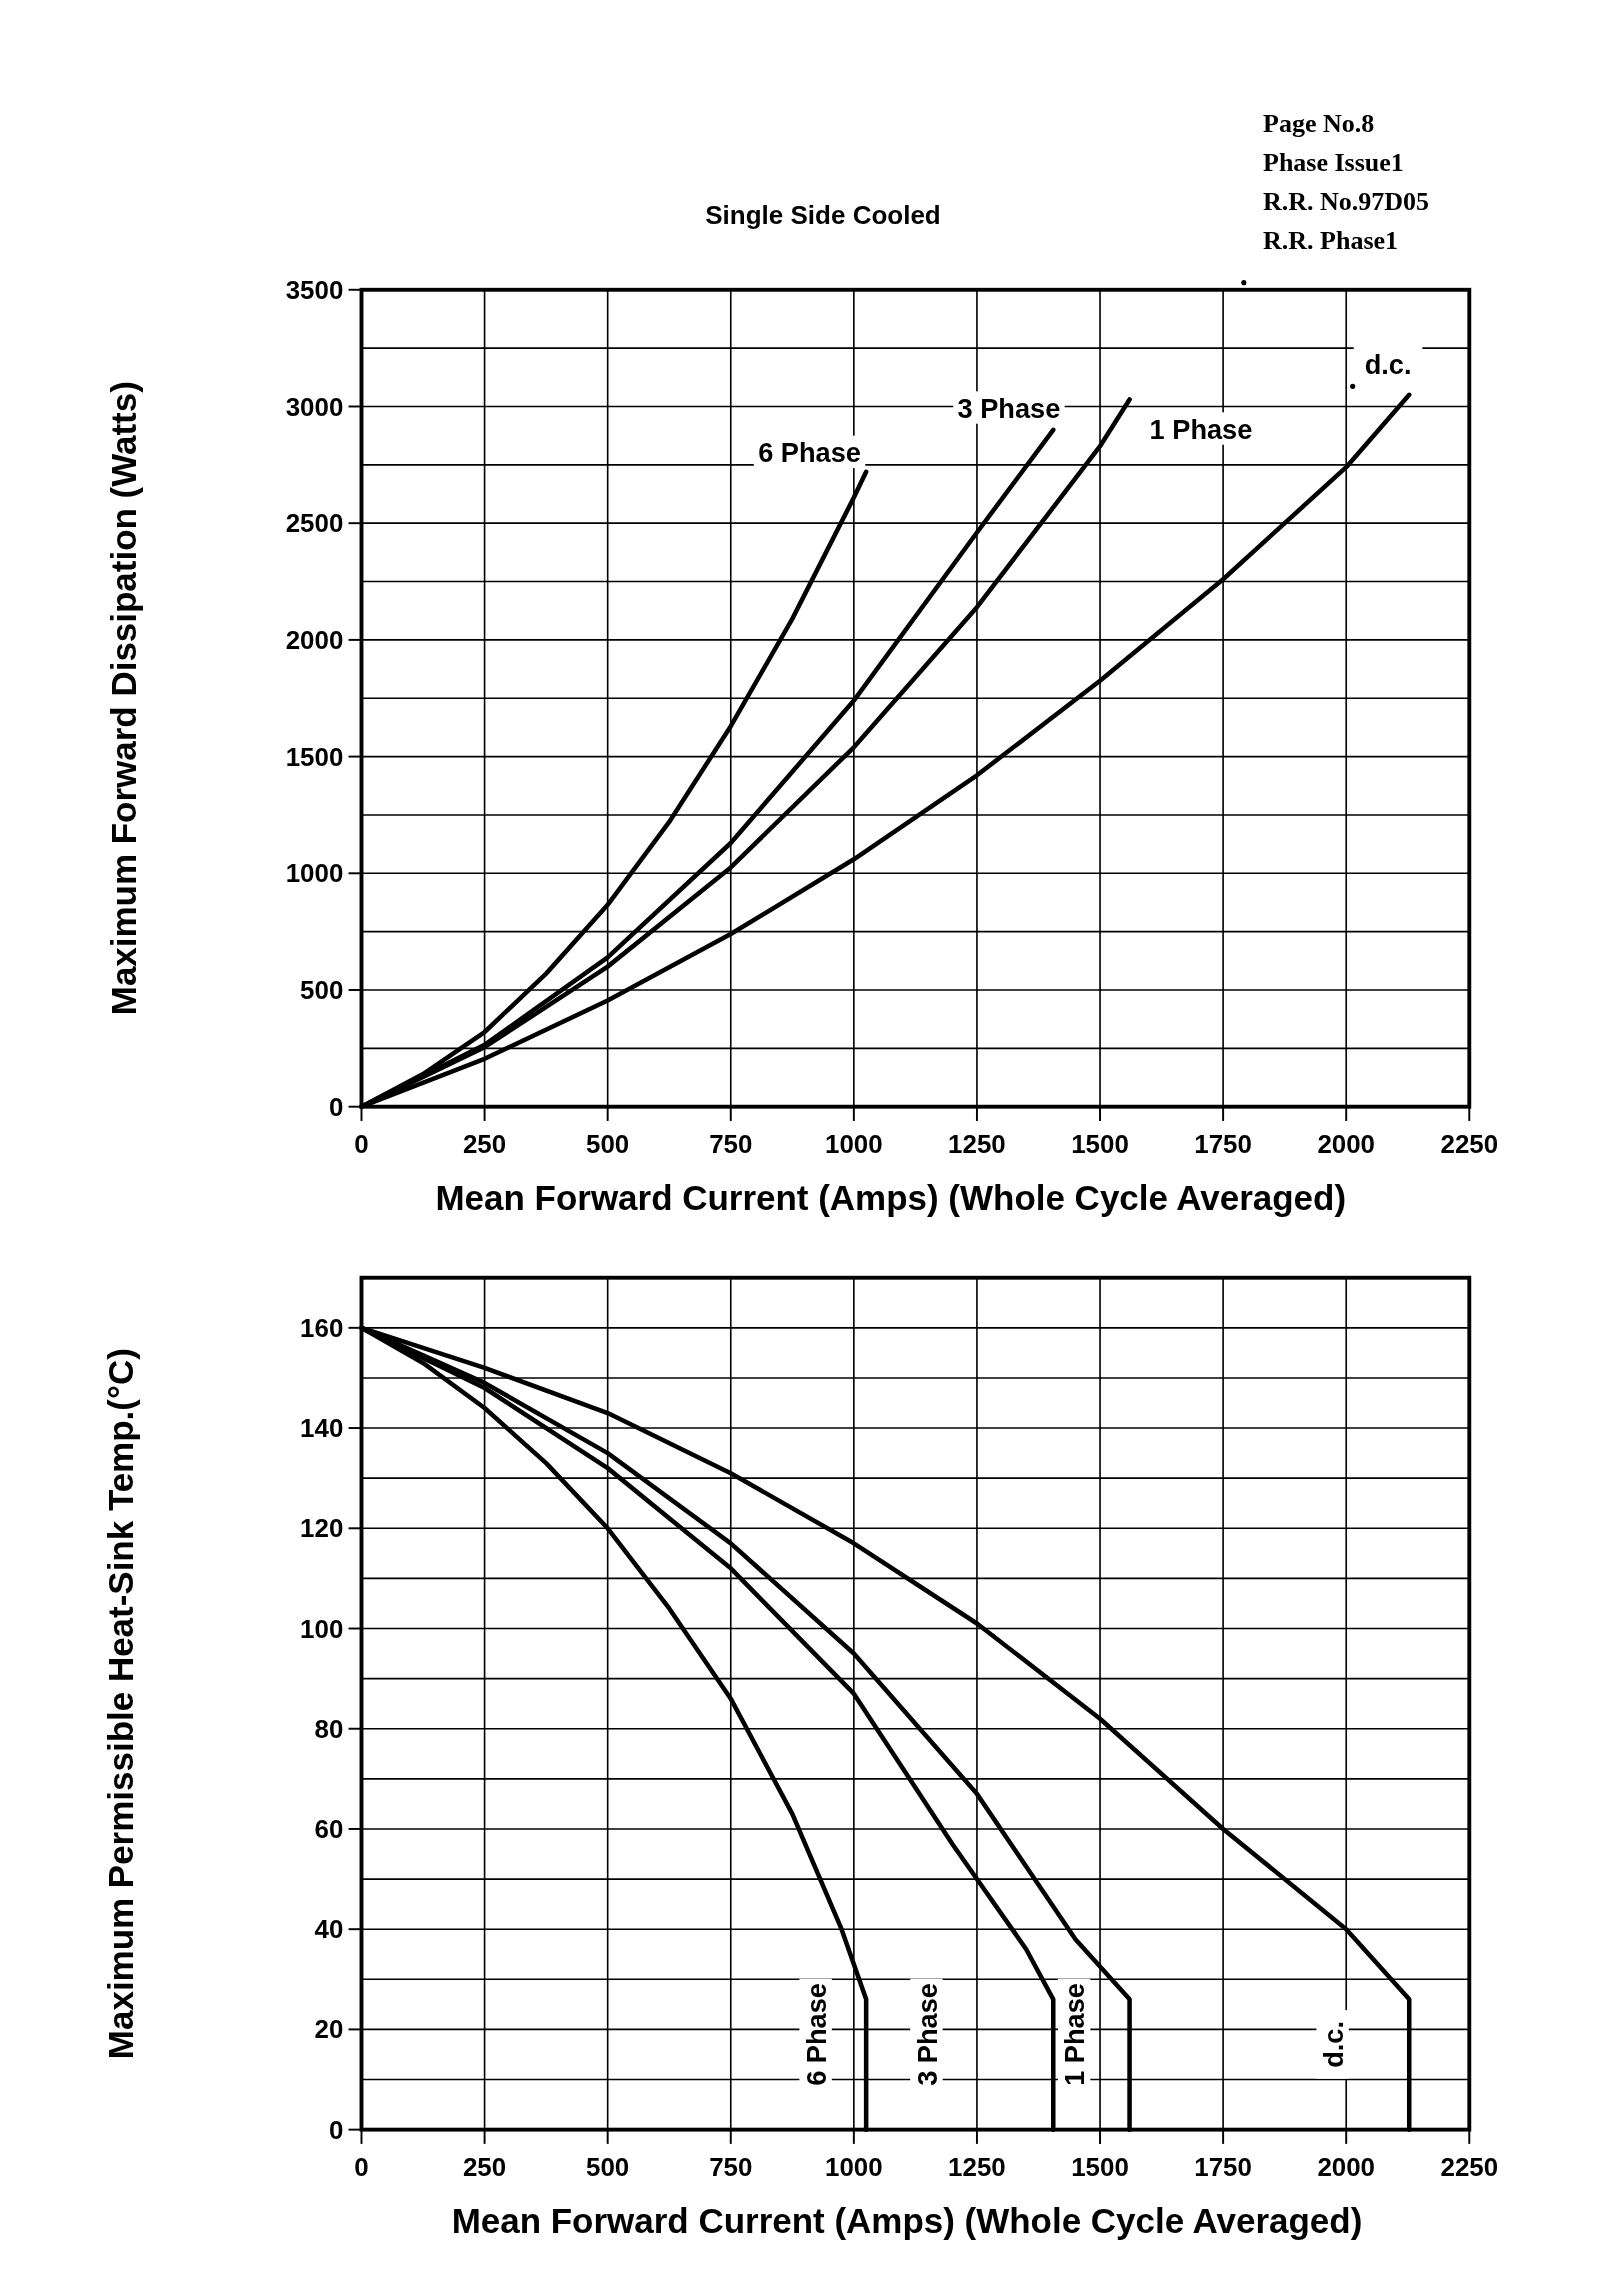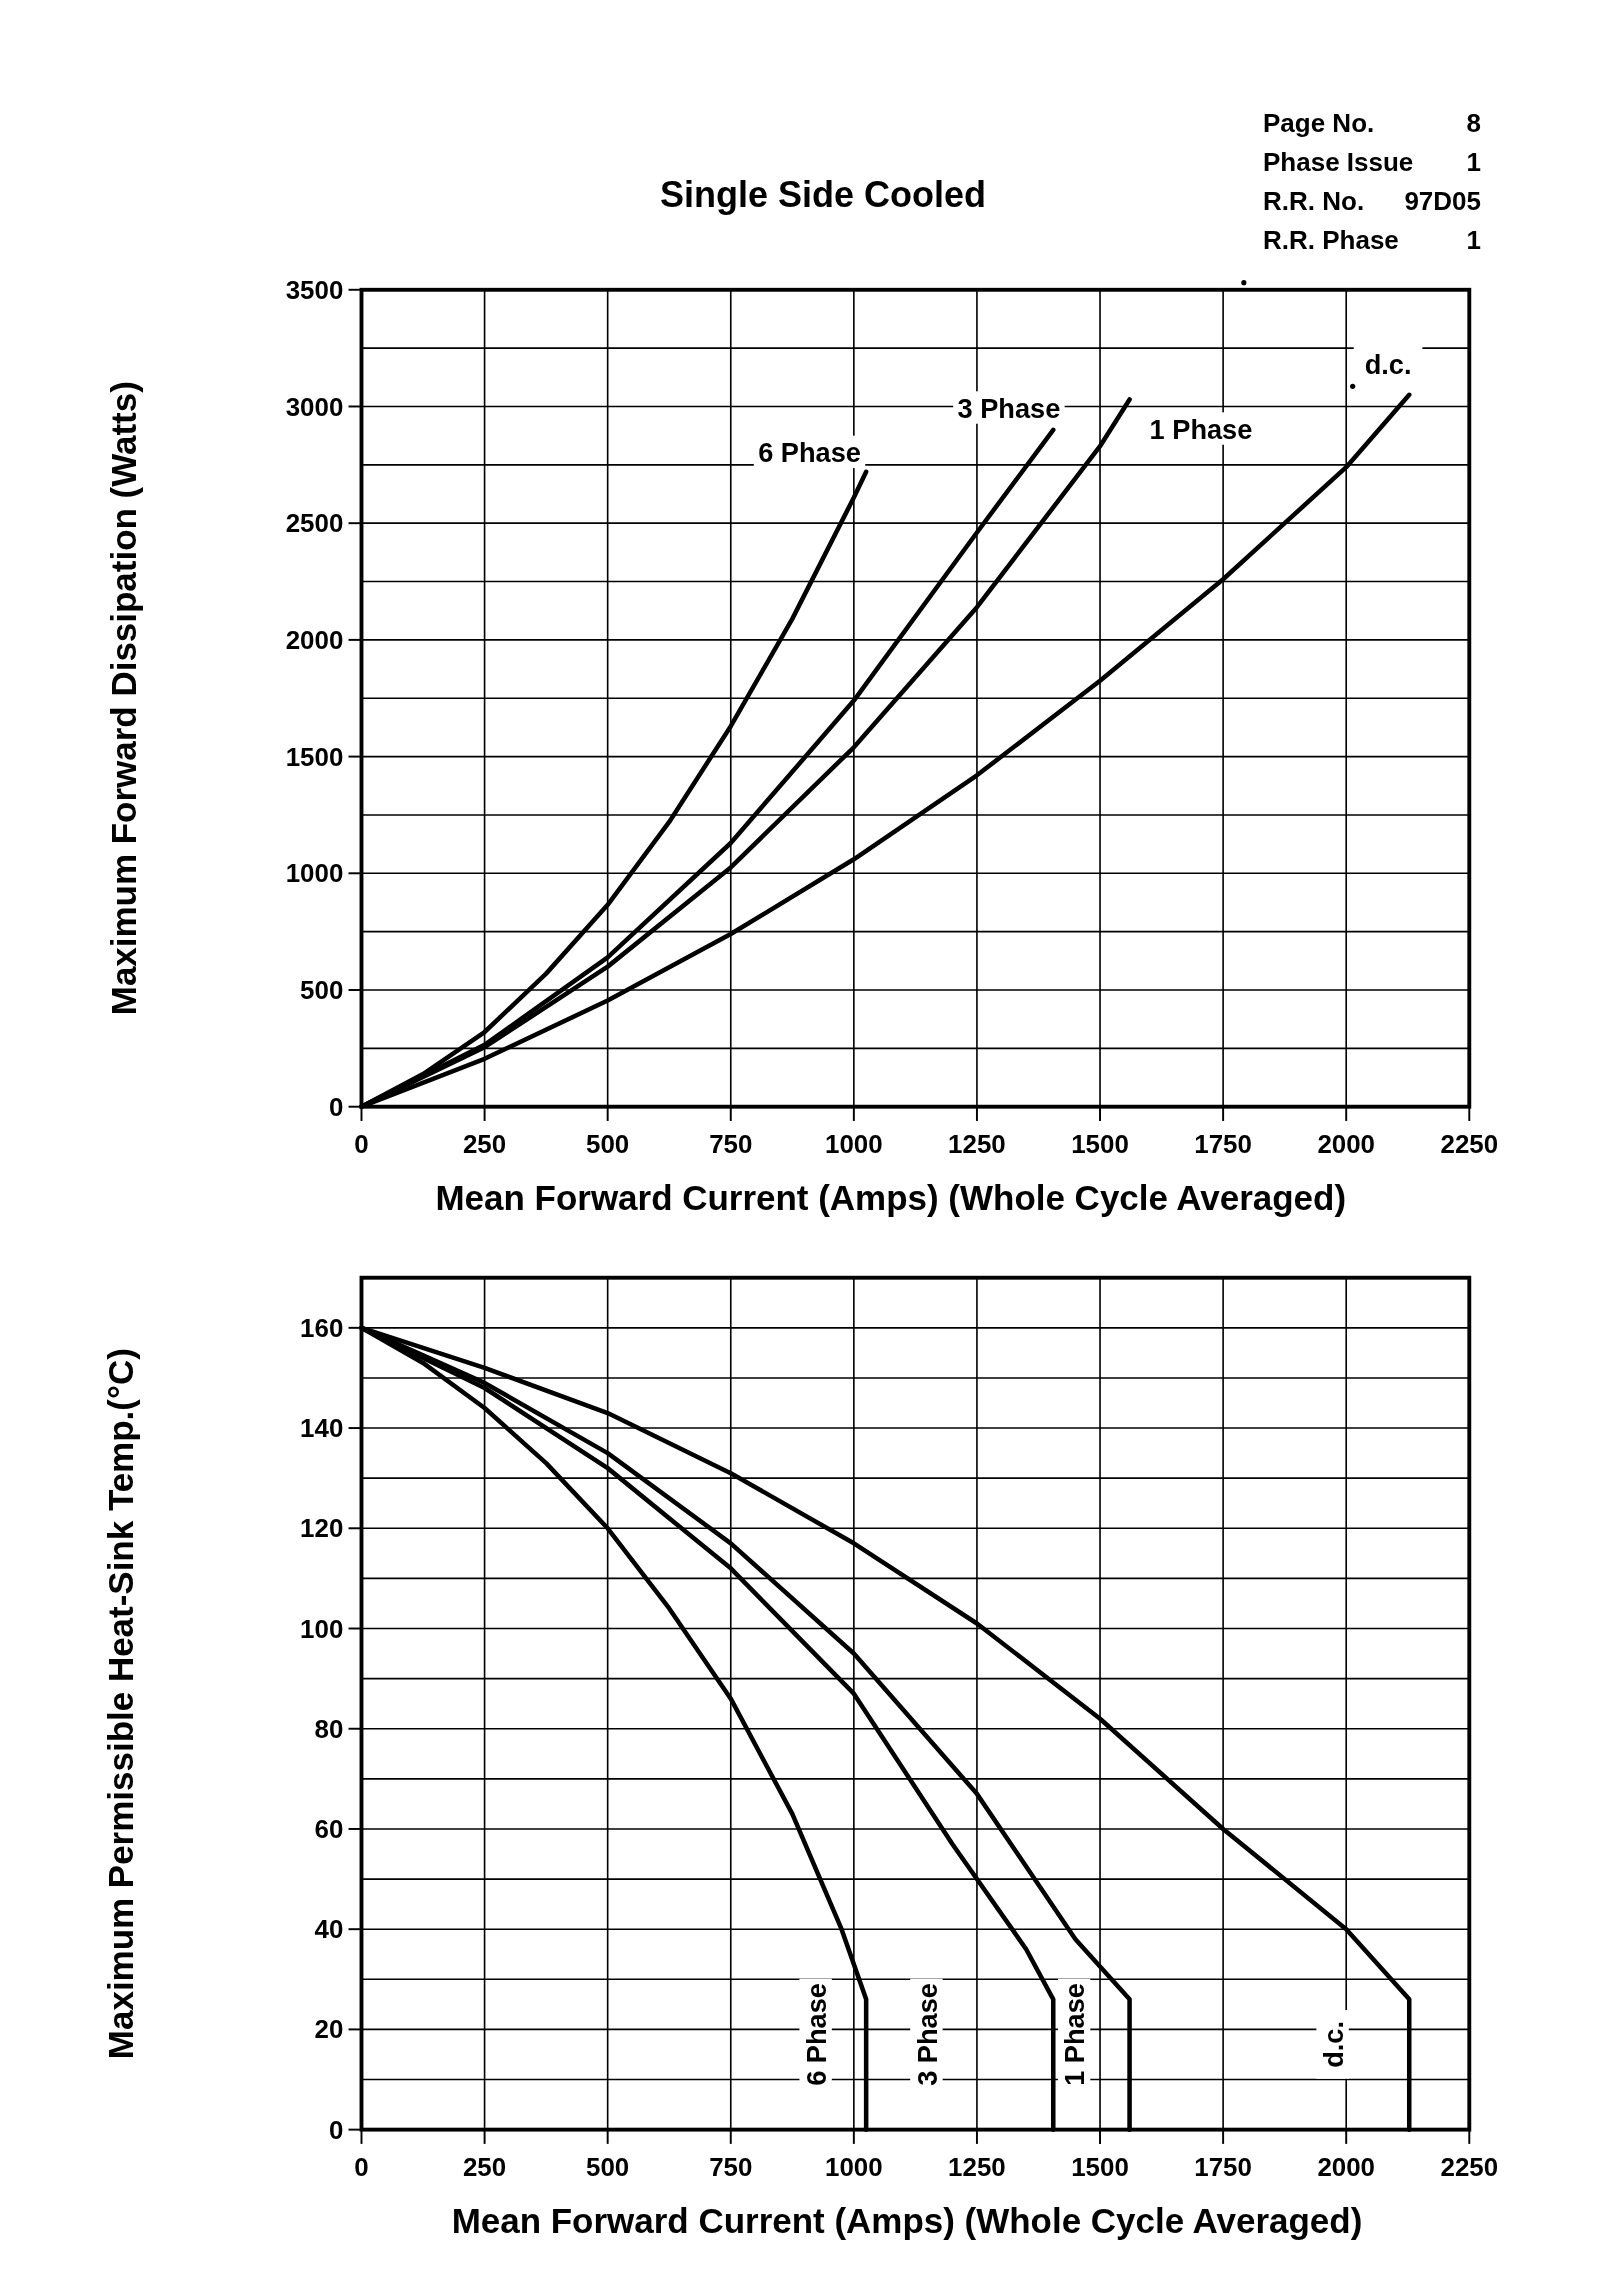--- a/index.html
+++ b/index.html
@@ -9,26 +9,26 @@
     background:#ffffff;
     font-family:"Liberation Sans","DejaVu Sans",sans-serif;
     color:#000;
     overflow:hidden;
   }
   .header-block{
     position:absolute;
     left:1263px;top:104px;width:218px;
     font-size:26px;font-weight:600;line-height:39px;
   }
-  .header-row{display:flex;justify-content:space-between;}
+  .header-row{display:flex;font-family:Liberation Serif, serif;}
   .page-title{
     position:absolute;
-    left:823px;top:195px;
+    left:823px;top:215px;
     transform:translate(-50%,-50%);
-    font-size:36px;font-weight:700;
+    font-size:26px;font-weight:700;
     white-space:nowrap;
   }
   svg.charts{position:absolute;left:0;top:0;}
   svg text{fill:#000;}
 </style>
 </head>
 <body>
 
 <div class="page">
 

